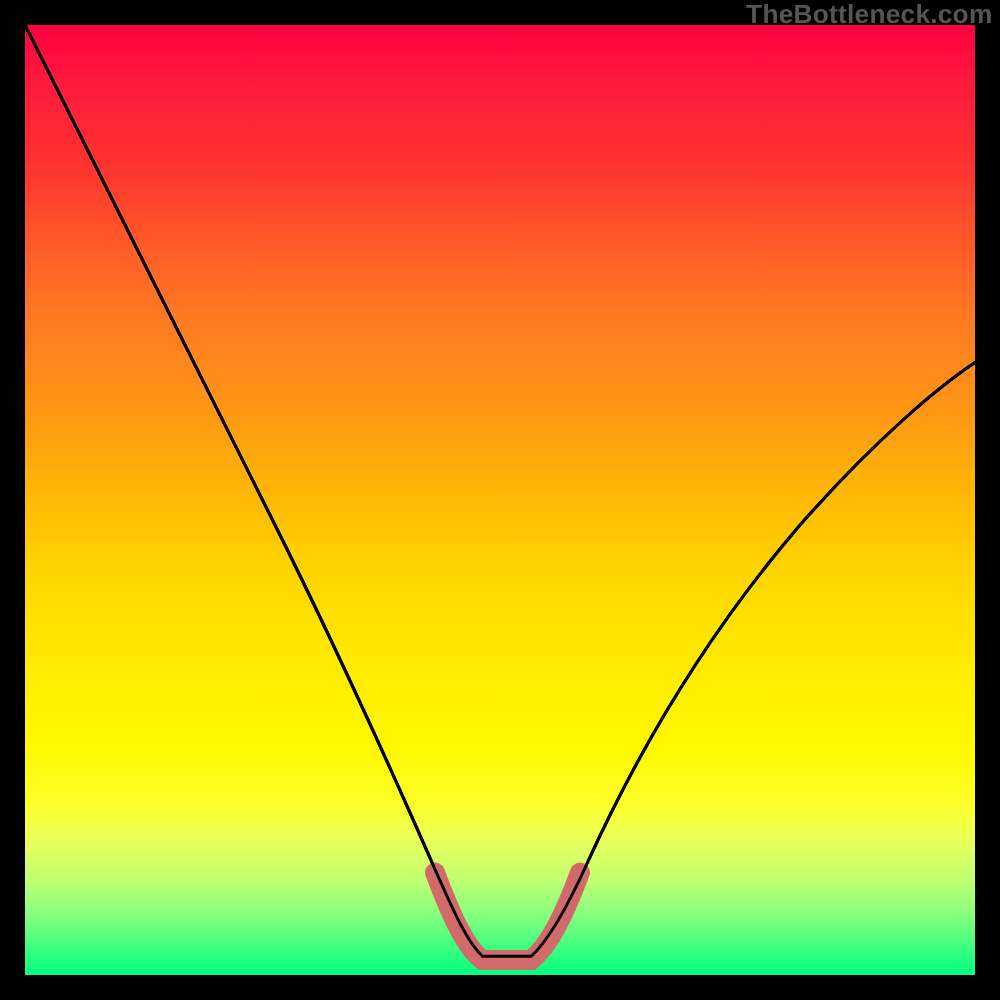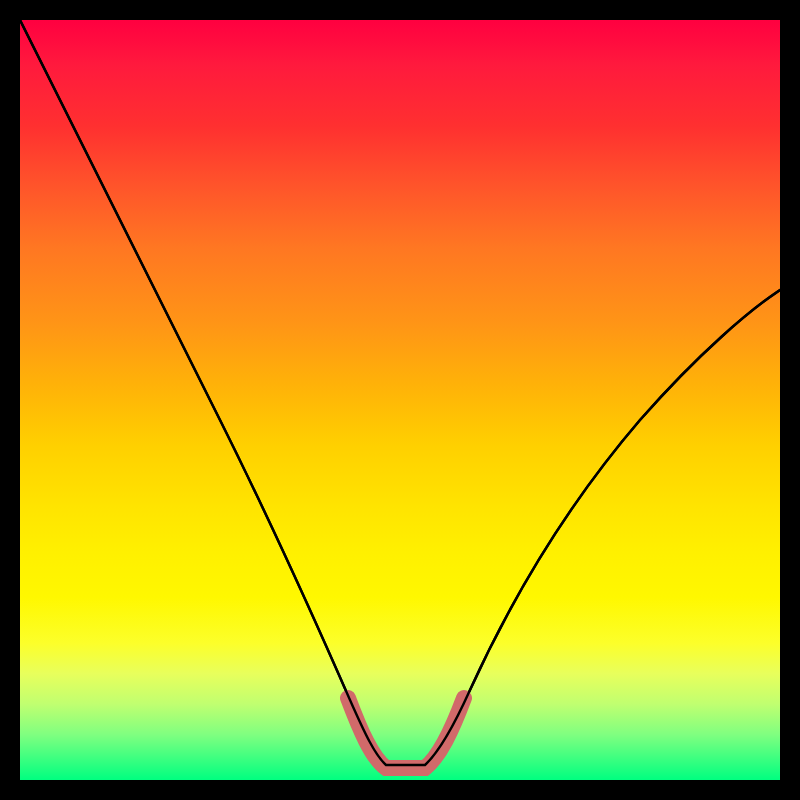--- a/index.html
+++ b/index.html
@@ -83,13 +83,14 @@
                C 60 120, 130 260, 200 400
                C 250 500, 295 600, 330 680
                C 345 714, 355 735, 366 745
                L 405 745
                C 418 733, 432 710, 450 670
                C 500 560, 560 470, 620 400
                C 680 332, 730 290, 760 270" fill="none" stroke="#000" stroke-width="2.4" stroke-linecap="round"></path>
     </svg>
 
   </div>
+  <div class="watermark">TheBottleneck.com</div>
 </div>
 
 </body></html>

